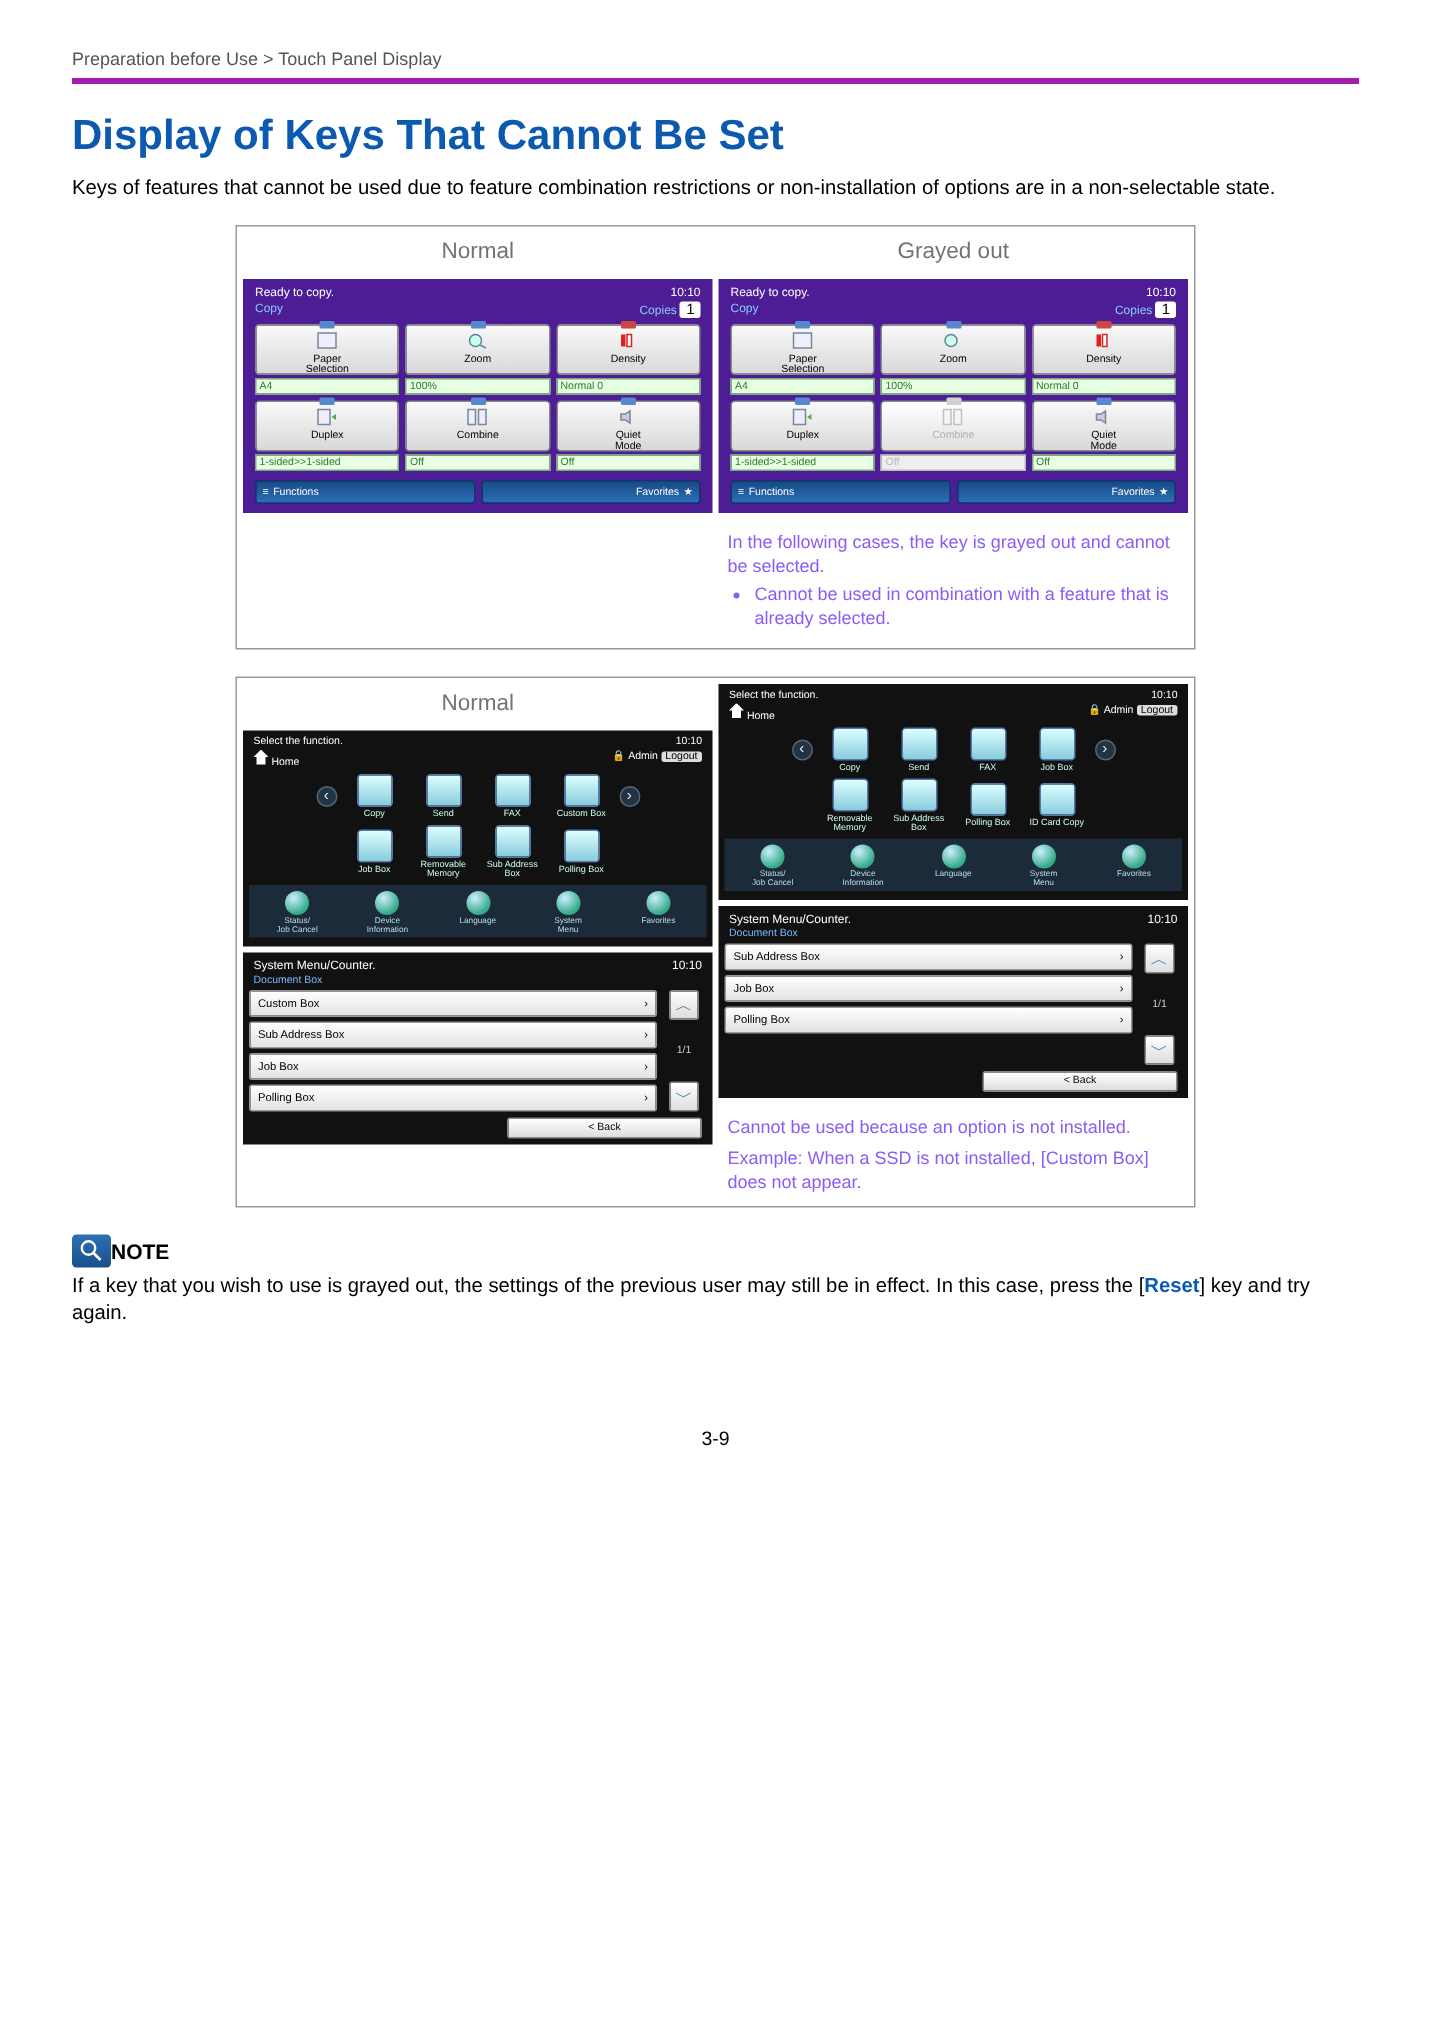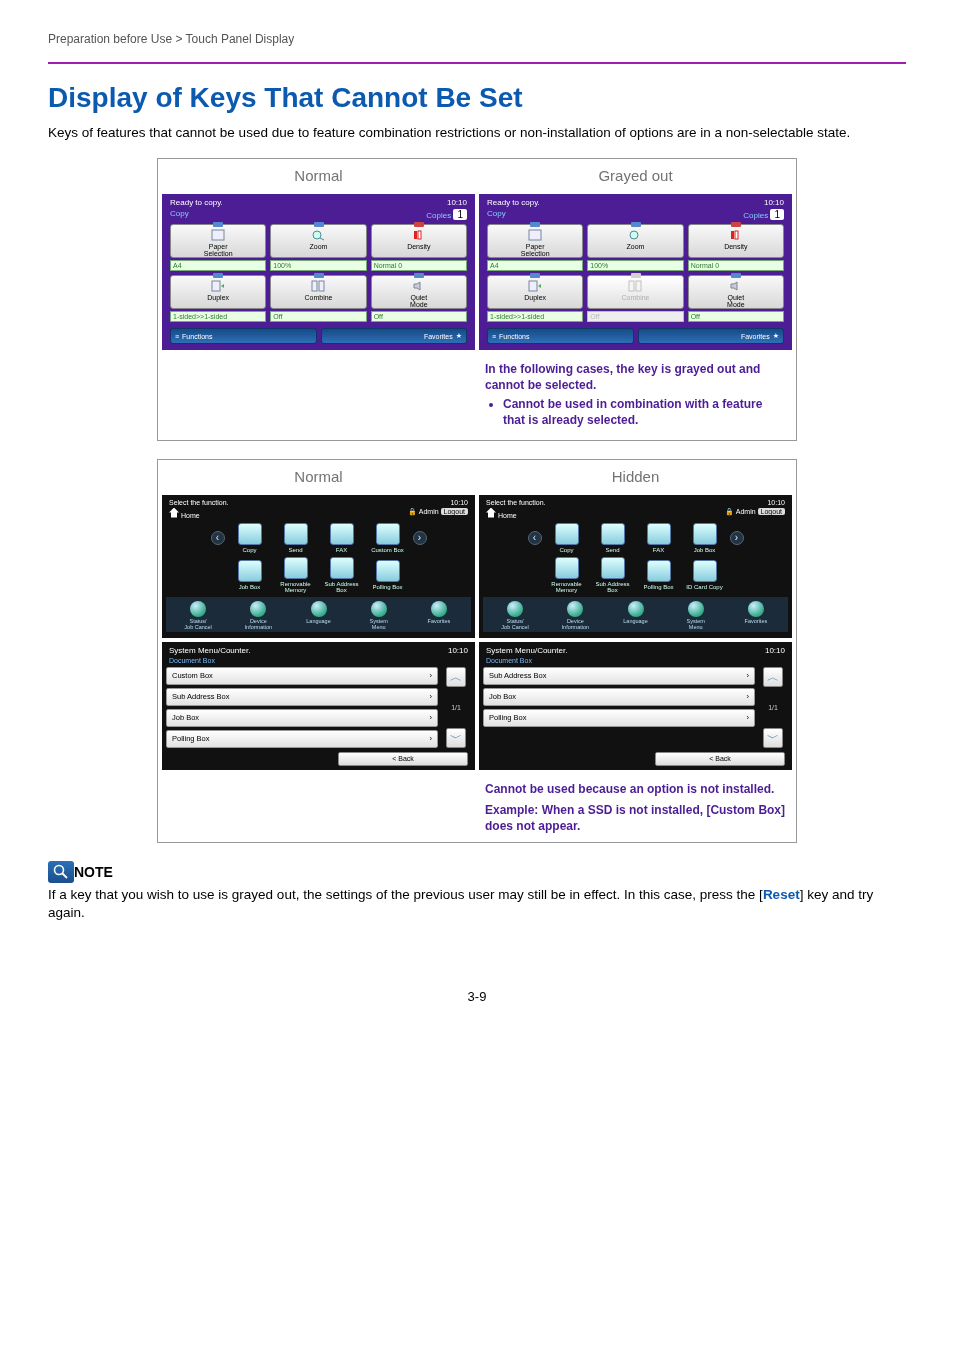--- a/index.html
+++ b/index.html
@@ -7,22 +7,22 @@
     margin: 0;
     background: #fff;
     font-family: Arial, Helvetica, sans-serif;
     color: #000;
     width: 954px;
   }
   .page { padding: 32px 48px 20px 48px; }
   .breadcrumb {
     font-size: 12px;
     color: #555;
-    border-bottom: 2px solid #a21caf;
-    padding-bottom: 16px;
+    border-bottom: 4px solid #a21caf;
+    padding-bottom: 6px;
     margin-bottom: 18px;
   }
   h1.title {
     font-family: Arial Black, Arial, sans-serif;
     font-weight: 900;
     color: #0b5ab0;
     font-size: 28px;
     margin: 0 0 10px 0;
   }
   p.intro { font-size: 13.5px; margin: 0 0 16px 0; line-height: 1.35; }
@@ -75,21 +75,21 @@
   .val.grayed { background:#eee; border-color:#bbb; color:#bbb;}
   .bot-row { display:flex; gap:4px; padding: 2px 4px 0 4px; }
   .long-btn {
     flex:1; height:16px; border-radius:3px;
     background: linear-gradient(#174a86,#2d6fb8);
     border:1px solid #0c3766;
     color:#fff; font-size:7px;
     display:flex; align-items:center; gap:3px; padding:0 4px; justify-content:flex-start;
   }
   .long-btn.fav { justify-content:flex-end;}
-  .explain { font-size:12px; color:#4c1d95; padding: 8px 6px 4px 6px; line-height:1.3;font-weight:bold;}
+  .explain { font-size:12px; color:#8b5cf6; padding: 8px 6px 4px 6px; line-height:1.3;}
   .explain ul { margin:4px 0 0 0; padding-left: 18px;}
   .explain li { margin-bottom:3px;}
   
   .home-panel { background:#111; padding:4px 4px 6px 4px; font-size:7px; color:#fff;}
   .home-top { display:flex; justify-content:space-between; padding:0 3px 2px 3px;}
   .hp-row { display:flex; align-items:center; gap:4px; padding:2px 3px; justify-content:center;}
   .hp-btn { width:42px; text-align:center; font-size:6px; color:#cfe;}
   .hp-btn .ic { width:24px;height:22px;margin:0 auto 2px auto;border-radius:3px;
     background:linear-gradient(#dff,#8cd); border:1px solid #57a;}
   .hp-arrow { width:14px;height:14px;border-radius:50%;border:1px solid #567;background:#234;color:#def;font-size:10px;line-height:12px;text-align:center;}
@@ -374,21 +374,20 @@
             <div class="sq-ar">﹀</div>
           </div>
         </div>
         <div class="back-row">
             <div class="back-btn">&lt; Back</div>
           </div>
       </div>
     </div>
 
     <div class="col">
-      <div class="col-head">Hidden</div>
 
       <div class="home-panel">
         <div class="home-top">
             <span>Select the function.</span>
             <span>10:10</span>
           </div>
         <div class="home-top">
           <span><span style="display:inline-block;width:10px;height:10px;background:#fff;clip-path:polygon(50% 0,100% 50%,80% 50%,80% 100%,20% 100%,20% 50%,0 50%)"></span> <span>Home</span></span>
           <span><span>🔒</span> <span>Admin</span> <span style="background:#ddd;color:#000;padding:0 3px;border-radius:2px;">Logout</span></span>
         </div>

